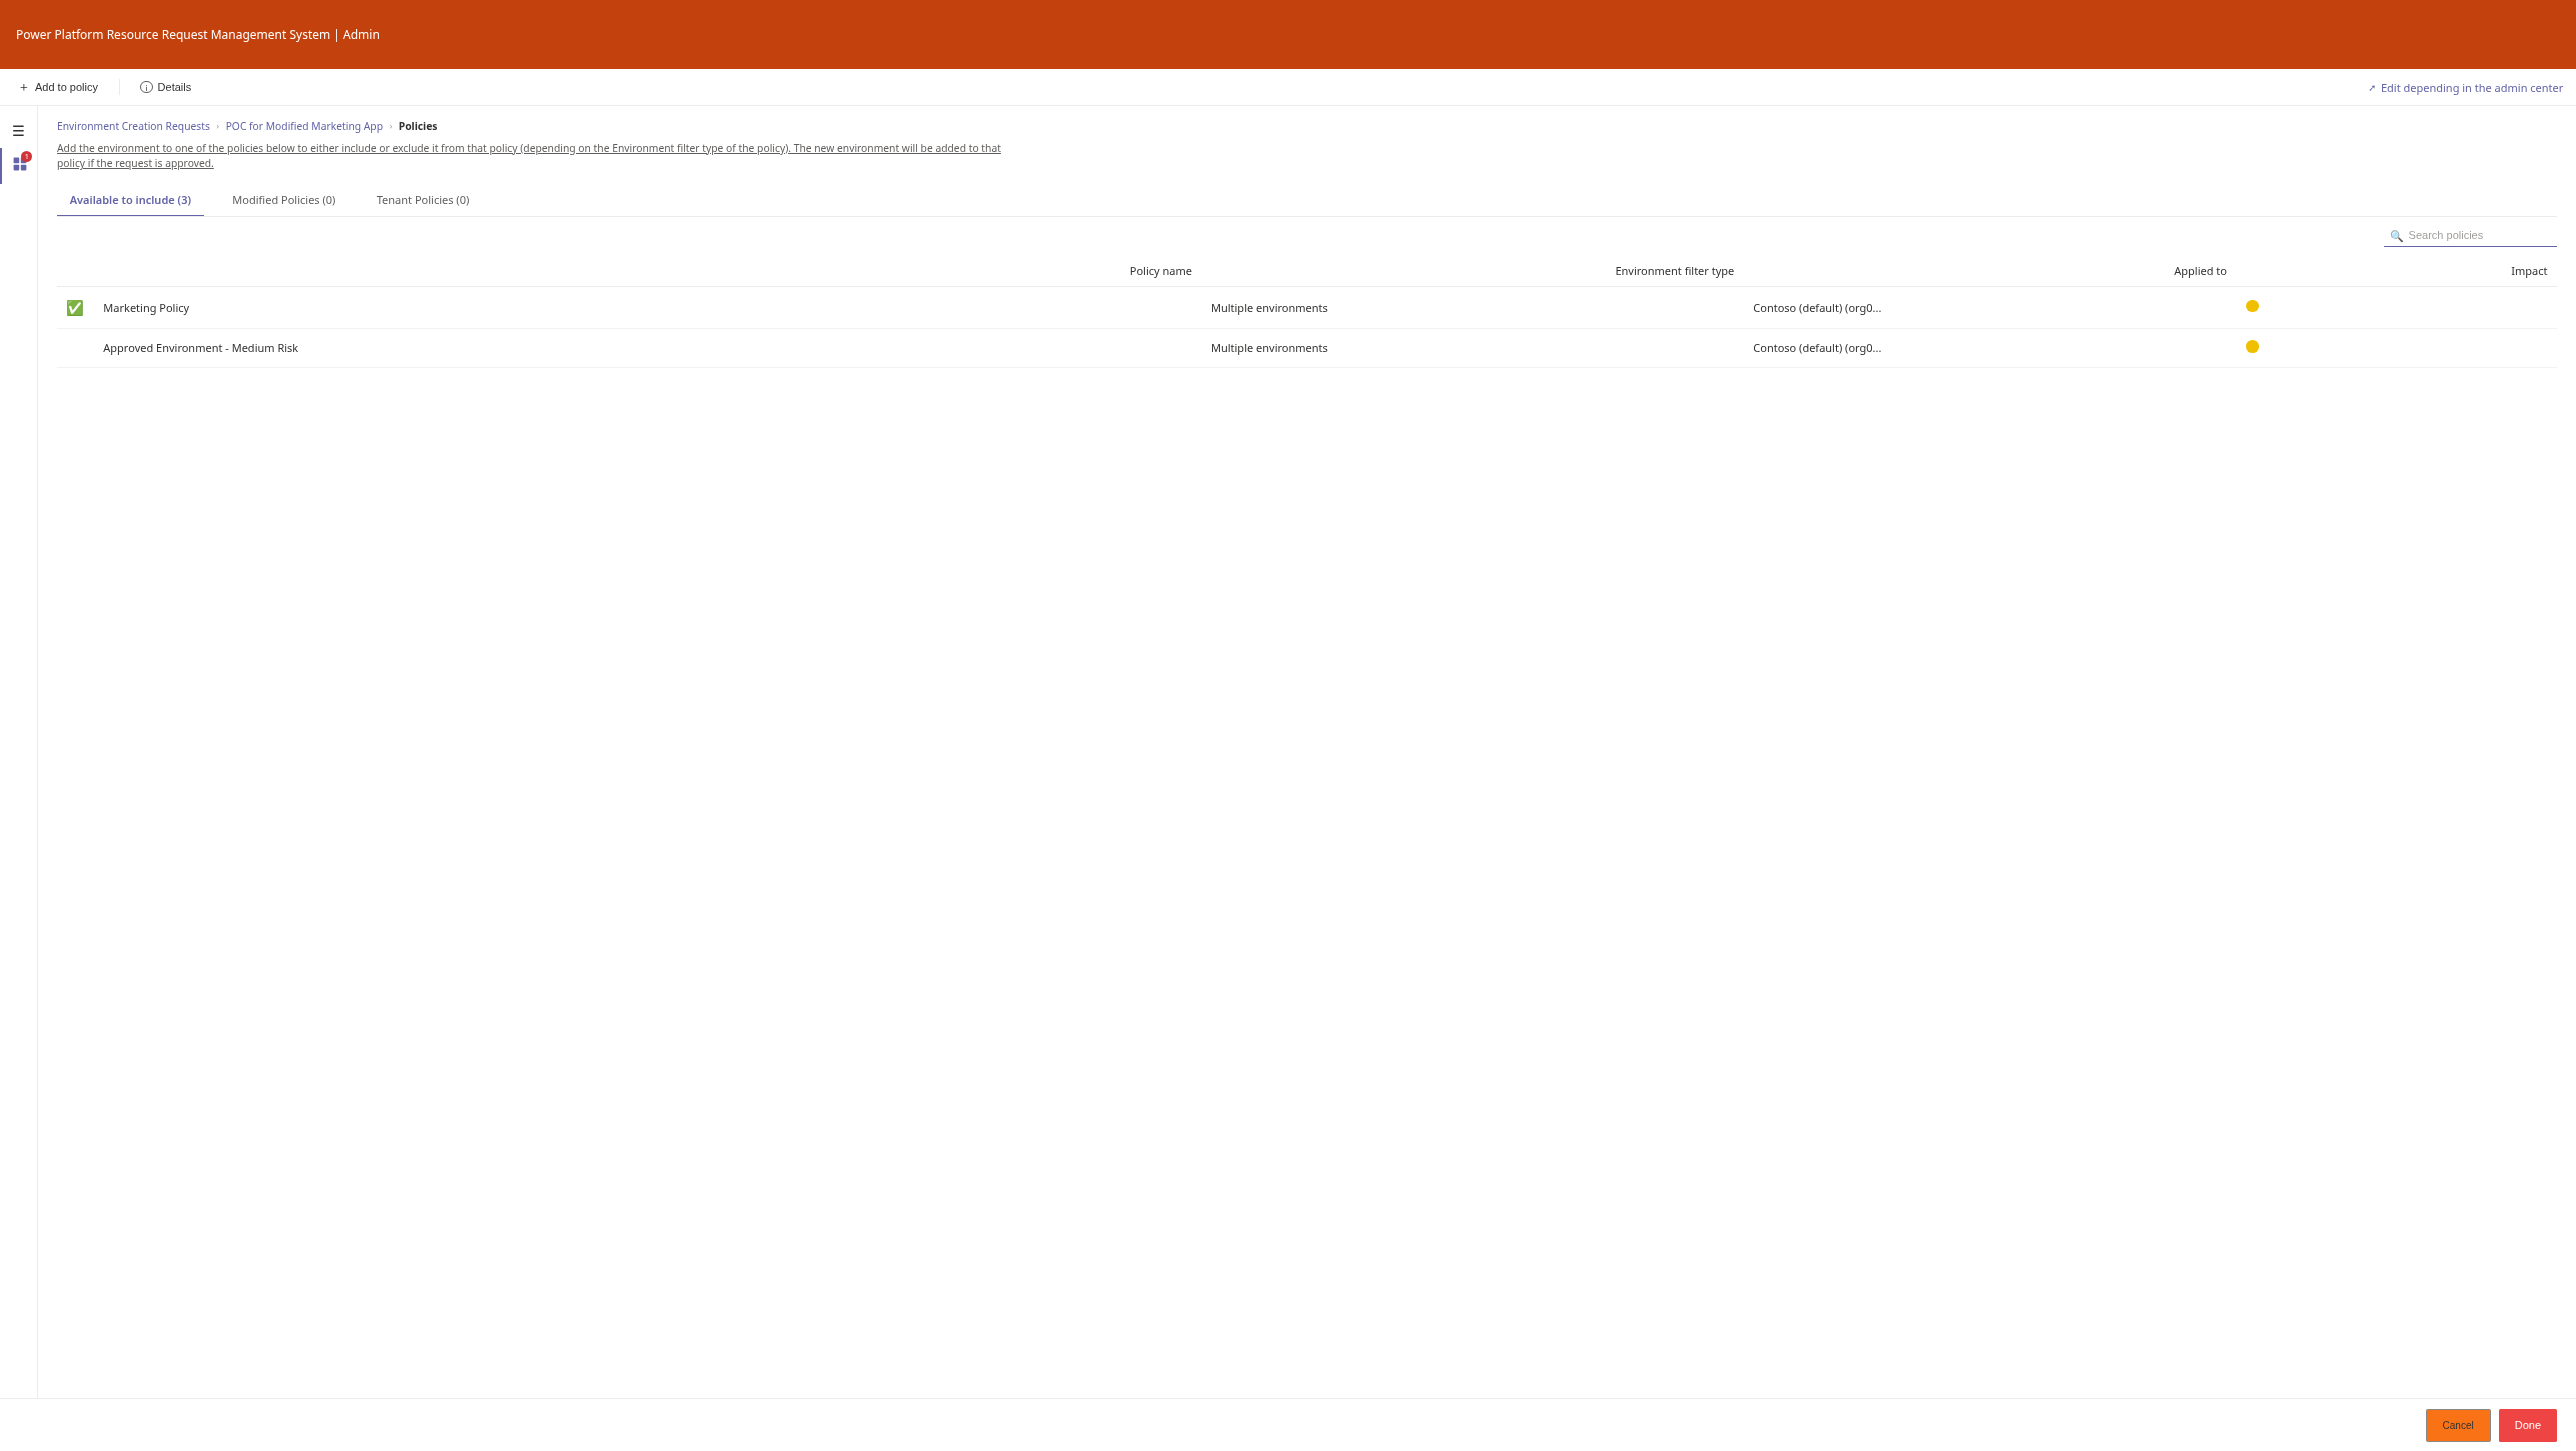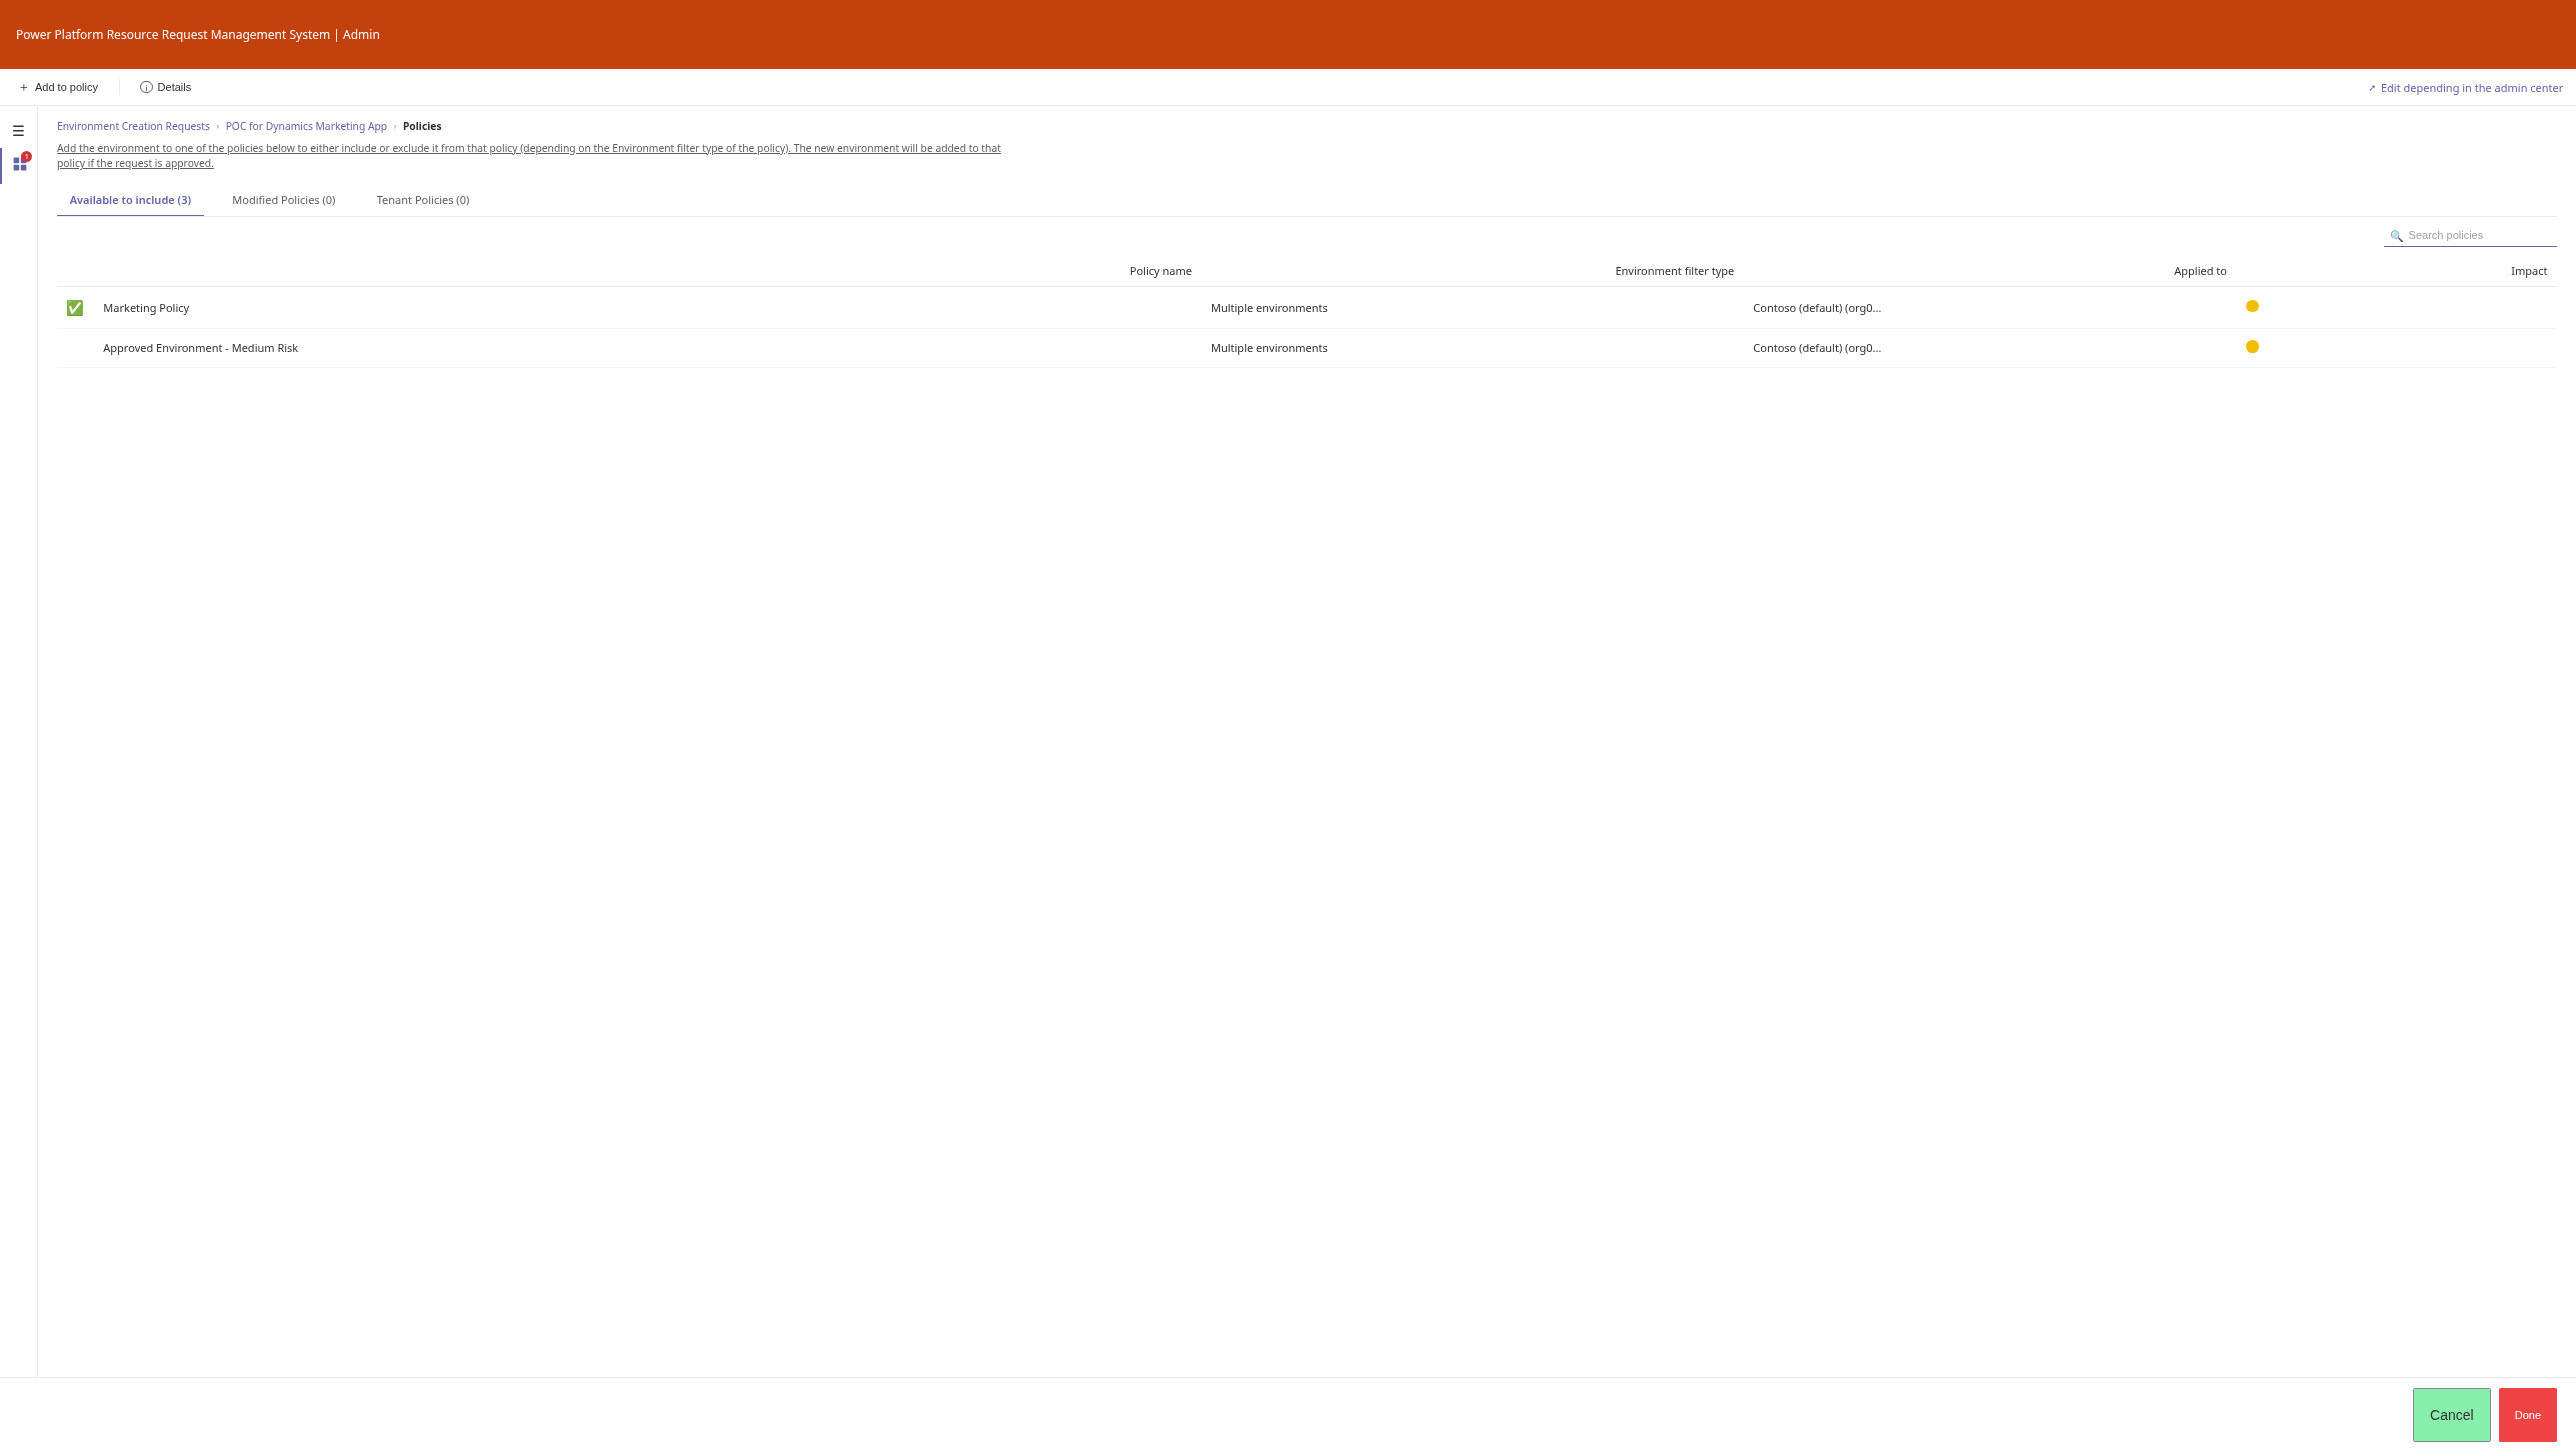--- a/index.html
+++ b/index.html
@@ -127,23 +127,23 @@
       display: inline-block;
     }
 
     
     .footer {
       display: flex; justify-content: flex-end;
       padding: 9.5px 19px; gap: 8px;
       border-top: 0.8px solid #edebe9; flex-shrink: 0;
     }
     .btn-cancel {
-      padding: 18px 16px; border: 0.8px solid #8a8886;
-      background: #86efac; color: #323130; cursor: pointer;
-      font-size: 14px; border-radius: 1.6px;
+      padding: 10px 16px; border: 0.8px solid #8a8886;
+      background: #f97316; color: #323130; cursor: pointer;
+      font-size: 10px; border-radius: 1.6px;
     }
     .btn-done {
       padding: 6.4px 16px; border: none;
       background: #ef4444; color: #fff; cursor: pointer;
       font-size: 11px; border-radius: 1.6px;
     }
 
     .divider { width: 0.8px; height: 16px; background: #edebe9; margin: 0 3.2px; }
 
     .external-icon { font-size: 9.5px; }
@@ -188,21 +188,21 @@
       </span>
       <div class="badge">1</div>
     </div>
   </div>
 
   <div class="content">
 
     <div class="breadcrumb">
       <span class="breadcrumb-link">Environment Creation Requests</span>
       <span class="breadcrumb-sep">›</span>
-      <span class="breadcrumb-link">POC for Dynamics Marketing App</span>
+      <span class="breadcrumb-link">POC for Modified Marketing App</span>
       <span class="breadcrumb-sep">›</span>
       <span class="breadcrumb-current">Policies</span>
     </div>
 
     <p class="desc-text">Add the environment to one of the policies below to either include or exclude it from that policy (depending on the Environment filter type of the policy). The new environment will be added to that policy if the request is approved.</p>
 
     <div class="tabs">
     <div class="tab active">Available to include (3)</div>
         <div class="tab">Modified Policies (0)</div>
         <div class="tab">Tenant Policies (0)</div>

